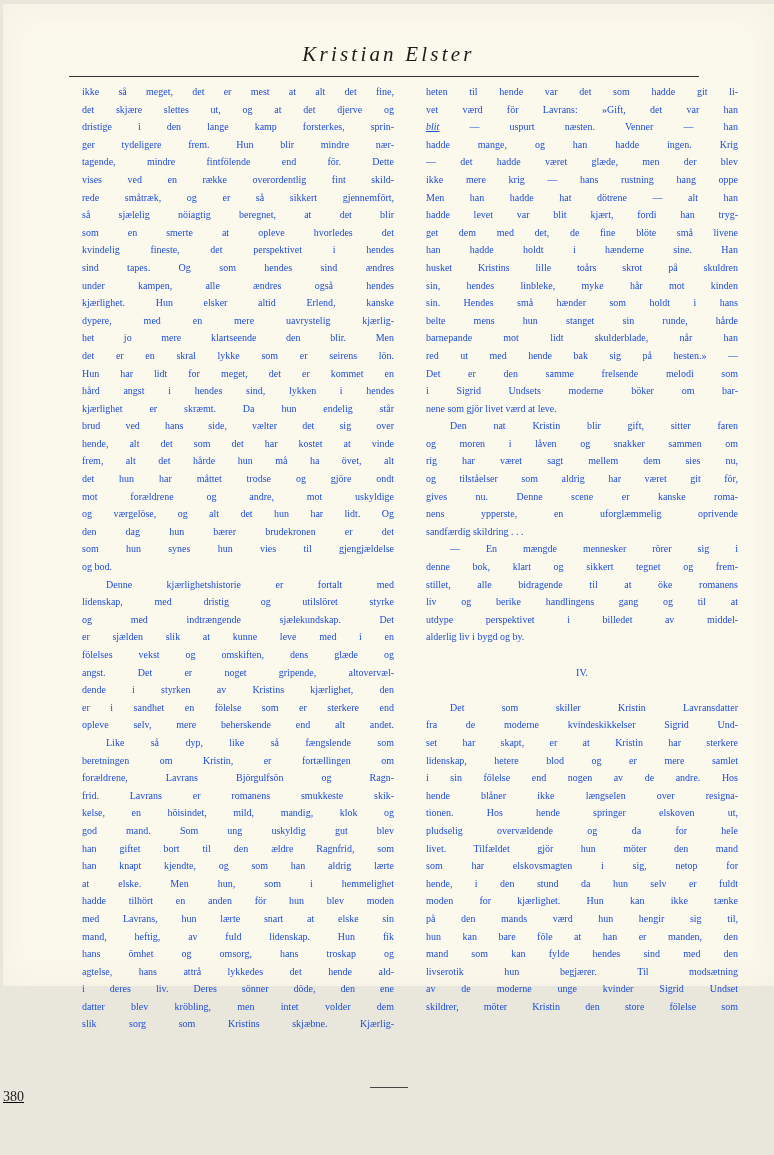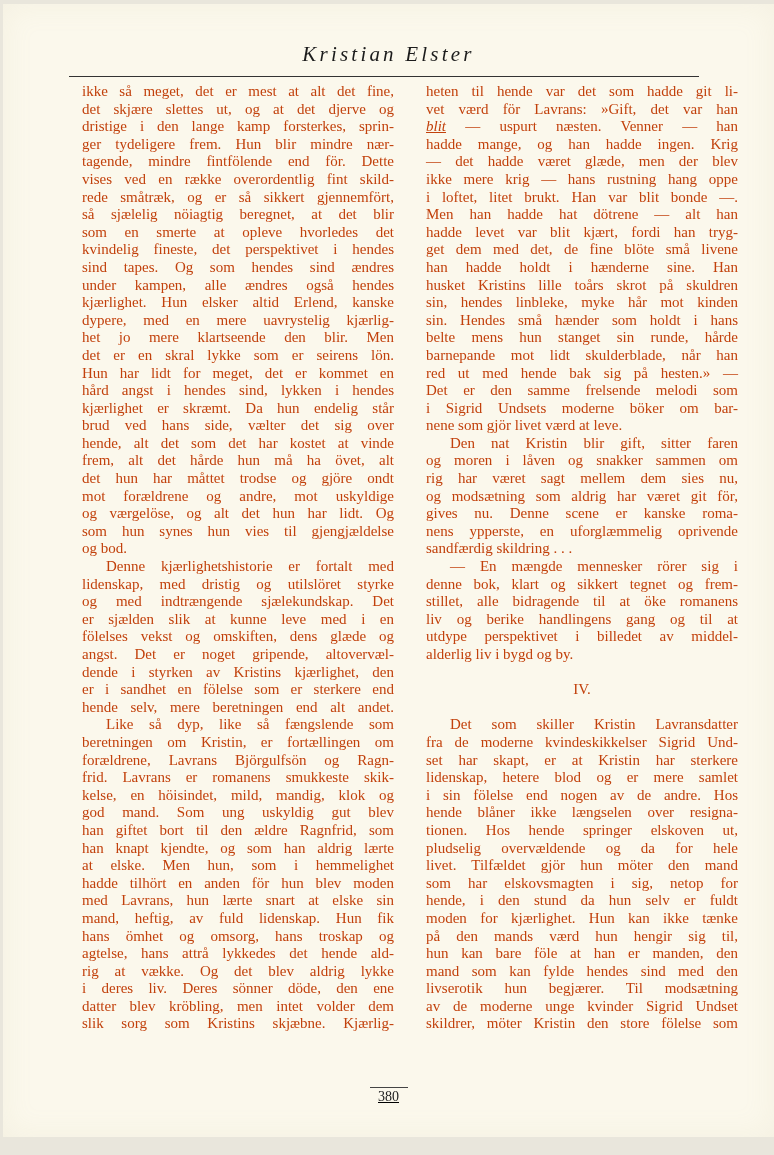--- a/index.html
+++ b/index.html
@@ -12,21 +12,21 @@
       background: #e9e6dc;
       position: relative;
       overflow: hidden;
       font-family: "DejaVu Serif", "Liberation Serif", serif;
     }
     .page {
       position: absolute;
       left: 3px;
       top: 4px;
       width: 771px;
-      height: 1133px;
+      height: 982px;
       background: #fbf8ec;
       box-shadow: inset 0 0 30px rgba(200,190,150,0.12);
     }
     .header {
       position: absolute;
       left: 0;
       right: 0;
       top: 38px;
       text-align: center;
       font-family: "Liberation Serif", serif;
@@ -41,23 +41,23 @@
       width: 630px;
       top: 72px;
       height: 0;
       border-top: 1.4px solid #333;
     }
     .col {
       position: absolute;
       top: 79px;
       width: 312px;
       font-family: "Liberation Serif", serif;
-      font-size: 15px;
+      font-size: 10px;
       line-height: 17.6px;
-      color: #c2410c;
+      color: #1d4ed8;
     }
     .col.left { left: 79px; }
     .col.right { left: 423px; }
     .line {
       display: block;
       text-align: justify;
       text-align-last: justify;
       white-space: nowrap;
       height: 17.6px;
       overflow: visible;
@@ -70,21 +70,21 @@
       text-align: center;
       text-align-last: center;
     }
     .blank { display: block; height: 17.6px; }
     .ital { font-style: italic; text-decoration: underline; }
     .folio {
       position: absolute;
       left: 0;
       right: 0;
       top: 1083px;
-      text-align: center;
+      text-align: left;
       text-decoration: underline;
     }
     .folio-rule {
       width: 38px;
       margin: 0 auto;
       border-top: 1px solid #444;
     }
     .folio-num {
       font-family: "Liberation Serif", serif;
       font-size: 14px;
@@ -119,76 +119,75 @@
     <span class="line">det er en skral lykke som er seirens lön.</span>
     <span class="line">Hun har lidt for meget, det er kommet en</span>
     <span class="line">hård angst i hendes sind, lykken i hendes</span>
     <span class="line">kjærlighet er skræmt. Da hun endelig står</span>
     <span class="line">brud ved hans side, vælter det sig over</span>
     <span class="line">hende, alt det som det har kostet at vinde</span>
     <span class="line">frem, alt det hårde hun må ha övet, alt</span>
     <span class="line">det hun har måttet trodse og gjöre ondt</span>
     <span class="line">mot forældrene og andre, mot uskyldige</span>
     <span class="line">og værgelöse, og alt det hun har lidt. Og</span>
+    <span class="line">den dag hun bærer brudekronen er det</span>
     <span class="line">som hun synes hun vies til gjengjældelse</span>
     <span class="line last">og bod.</span>
     <span class="line indent">Denne kjærlighetshistorie er fortalt med</span>
     <span class="line">lidenskap, med dristig og utilslöret styrke</span>
     <span class="line">og med indtrængende sjælekundskap. Det</span>
     <span class="line">er sjælden slik at kunne leve med i en</span>
     <span class="line">fölelses vekst og omskiften, dens glæde og</span>
     <span class="line">angst. Det er noget gripende, altovervæl-</span>
     <span class="line">dende i styrken av Kristins kjærlighet, den</span>
     <span class="line">er i sandhet en fölelse som er sterkere end</span>
-    <span class="line">hende selv, mere beretningen end alt andet.</span>
+    <span class="line">opleve selv, mere beherskende end alt andet.</span>
     <span class="line indent">Like så dyp, like så fængslende som</span>
     <span class="line">beretningen om Kristin, er fortællingen om</span>
     <span class="line">forældrene, Lavrans Björgulfsön og Ragn-</span>
     <span class="line">frid. Lavrans er romanens smukkeste skik-</span>
     <span class="line">kelse, en höisindet, mild, mandig, klok og</span>
     <span class="line">god mand. Som ung uskyldig gut blev</span>
     <span class="line">han giftet bort til den ældre Ragnfrid, som</span>
     <span class="line">han knapt kjendte, og som han aldrig lærte</span>
     <span class="line">at elske. Men hun, som i hemmelighet</span>
     <span class="line">hadde tilhört en anden för hun blev moden</span>
     <span class="line">med Lavrans, hun lærte snart at elske sin</span>
     <span class="line">mand, heftig, av fuld lidenskap. Hun fik</span>
     <span class="line">hans ömhet og omsorg, hans troskap og</span>
     <span class="line">agtelse, hans attrå lykkedes det hende ald-</span>
-    <span class="line">rig at vække. Og det blev aldrig lykke</span>
     <span class="line">i deres liv. Deres sönner döde, den ene</span>
     <span class="line">datter blev kröbling, men intet volder dem</span>
     <span class="line">slik sorg som Kristins skjæbne. Kjærlig-</span>
   </div>
 
   <div class="col right">
     <span class="line">heten til hende var det som hadde git li-</span>
     <span class="line">vet værd för Lavrans: »Gift, det var han</span>
     <span class="line"><span class="ital">blit</span> <span>— uspurt næsten. Venner — han</span></span>
     <span class="line">hadde mange, og han hadde ingen. Krig</span>
     <span class="line">— det hadde været glæde, men der blev</span>
     <span class="line">ikke mere krig — hans rustning hang oppe</span>
-    <span class="line">i loftet, litet brukt. Han var blit bonde —.</span>
     <span class="line">Men han hadde hat dötrene — alt han</span>
     <span class="line">hadde levet var blit kjært, fordi han tryg-</span>
     <span class="line">get dem med det, de fine blöte små livene</span>
     <span class="line">han hadde holdt i hænderne sine. Han</span>
     <span class="line">husket Kristins lille toårs skrot på skuldren</span>
     <span class="line">sin, hendes linbleke, myke hår mot kinden</span>
     <span class="line">sin. Hendes små hænder som holdt i hans</span>
     <span class="line">belte mens hun stanget sin runde, hårde</span>
     <span class="line">barnepande mot lidt skulderblade, når han</span>
     <span class="line">red ut med hende bak sig på hesten.» —</span>
     <span class="line">Det er den samme frelsende melodi som</span>
     <span class="line">i Sigrid Undsets moderne böker om bar-</span>
     <span class="line last">nene som gjör livet værd at leve.</span>
     <span class="line indent">Den nat Kristin blir gift, sitter faren</span>
     <span class="line">og moren i låven og snakker sammen om</span>
     <span class="line">rig har været sagt mellem dem sies nu,</span>
-    <span class="line">og modsætning som aldrig har været git för,</span>
+    <span class="line">og tilståelser som aldrig har været git för,</span>
     <span class="line">gives nu. Denne scene er kanske roma-</span>
     <span class="line">nens ypperste, en uforglæmmelig oprivende</span>
     <span class="line last">sandfærdig skildring . . .</span>
     <span class="line indent">— En mængde mennesker rörer sig i</span>
     <span class="line">denne bok, klart og sikkert tegnet og frem-</span>
     <span class="line">stillet, alle bidragende til at öke romanens</span>
     <span class="line">liv og berike handlingens gang og til at</span>
     <span class="line">utdype perspektivet i billedet av middel-</span>
     <span class="line last">alderlig liv i bygd og by.</span>
     <span class="blank"></span>

